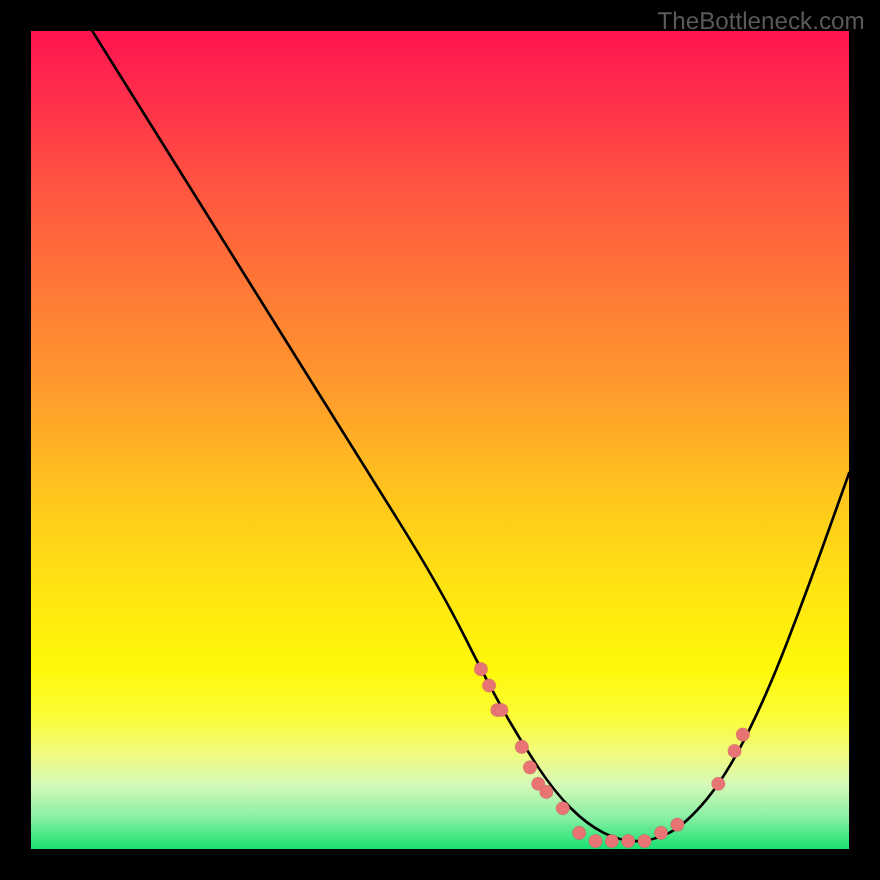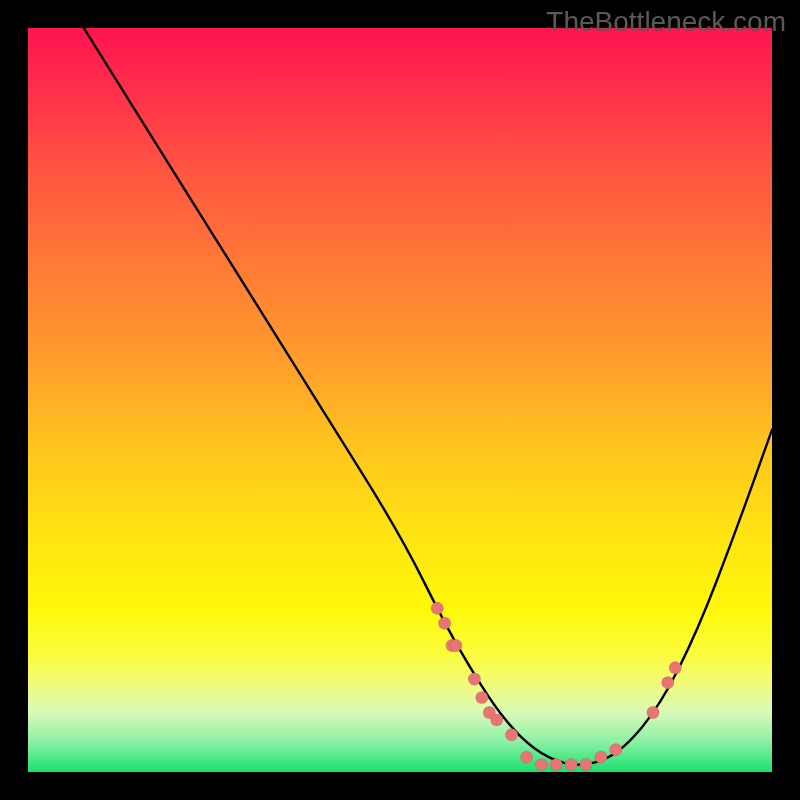--- a/index.html
+++ b/index.html
@@ -9,21 +9,21 @@
     background: #000;
     position: relative;
     overflow: hidden;
     font-family: Arial, sans-serif;
   }
   .watermark {
     position: absolute;
     top: 6px;
     right: 14px;
     color: #5a5a5a;
-    font-size: 28px;
+    font-size: 22px;
     font-weight: 500;
     z-index: 10;
   }
   .plot-area {
     position: absolute;
     left: 28px;
     top: 28px;
     width: 744px;
     height: 744px;
     overflow: hidden;

